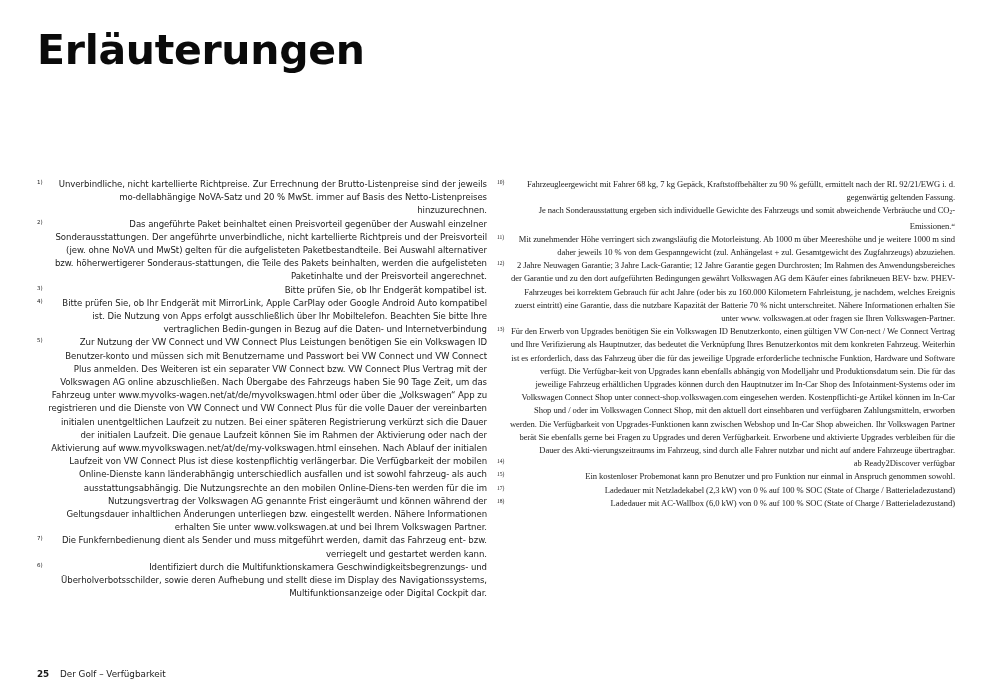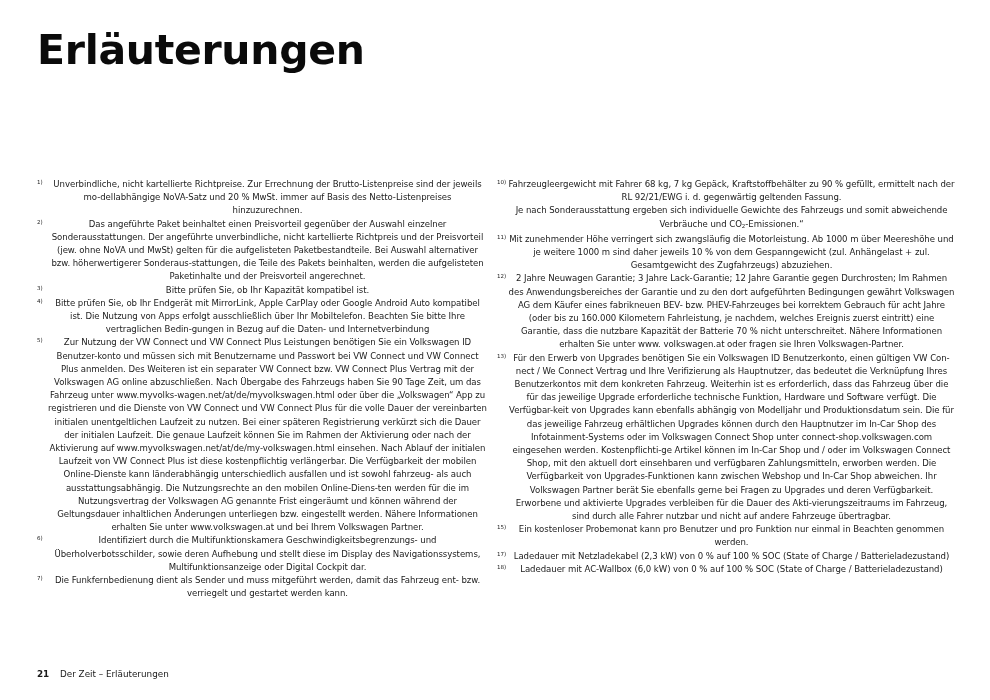--- a/index.html
+++ b/index.html
@@ -13,28 +13,28 @@
     font-family: "DejaVu Sans", sans-serif;
     font-weight: bold; font-size: 41px; letter-spacing: -0.3px;
     color: #0a0a0a; margin: 0; line-height: 1;
   }
   .col {
     position: absolute; top: 178px;
     font-size: 8.55px; line-height: 13.2px;
     letter-spacing: -0.05px;
   }
   .col.left { left: 37px; width: 450px; }
-  .col.right { left: 497px; width: 458px; }
+  .col.right { left: 497px; width: 458px; font-family: Liberation Serif, serif; }
   .note { position: relative; padding-left: 11px; margin: 0; }
   .col.right .note { padding-left: 11px; }
   .marker {
     position: absolute; left: 0; top: -1px;
     font-size: 5.5px; line-height: 10px; color: #1a1a1a;
   }
-  .note-text { display: block; text-align: center; }
+  .note-text { display: block; text-align: right; }
   .sub2 { font-size: 5.5px; vertical-align: -1px; }
   .footer {
     position: absolute; left: 37px; top: 668px;
     font-size: 8.8px; line-height: 12px; color: #1a1a1a;
   }
   .footer .page-num { font-weight: bold; display: inline-block; width: 23px; }
 </style>
 </head>
 <body>
 
@@ -44,37 +44,37 @@
   <p class="note">
       <span class="marker">1)</span>
       <span class="note-text">Unverbindliche, nicht kartellierte Richtpreise. Zur Errechnung der Brutto-Listenpreise sind der jeweils mo-dellabhängige NoVA-Satz und 20 % MwSt. immer auf Basis des Netto-Listenpreises hinzuzurechnen.</span>
     </p>
   <p class="note">
       <span class="marker">2)</span>
       <span class="note-text">Das angeführte Paket beinhaltet einen Preisvorteil gegenüber der Auswahl einzelner Sonderausstattungen. Der angeführte unverbindliche, nicht kartellierte Richtpreis und der Preisvorteil (jew. ohne NoVA und MwSt) gelten für die aufgelisteten Paketbestandteile. Bei Auswahl alternativer bzw. höherwertigerer Sonderaus-stattungen, die Teile des Pakets beinhalten, werden die aufgelisteten Paketinhalte und der Preisvorteil angerechnet.</span>
     </p>
   <p class="note">
       <span class="marker">3)</span>
-      <span class="note-text">Bitte prüfen Sie, ob Ihr Kapazität kompatibel ist.</span>
+      <span class="note-text">Bitte prüfen Sie, ob Ihr Endgerät kompatibel ist.</span>
     </p>
   <p class="note">
       <span class="marker">4)</span>
       <span class="note-text">Bitte prüfen Sie, ob Ihr Endgerät mit MirrorLink, Apple CarPlay oder Google Android Auto kompatibel ist. Die Nutzung von Apps erfolgt ausschließlich über Ihr Mobiltelefon. Beachten Sie bitte Ihre vertraglichen Bedin-gungen in Bezug auf die Daten- und Internetverbindung</span>
     </p>
   <p class="note">
       <span class="marker">5)</span>
       <span class="note-text">Zur Nutzung der VW Connect und VW Connect Plus Leistungen benötigen Sie ein Volkswagen ID Benutzer-konto und müssen sich mit Benutzername und Passwort bei VW Connect und VW Connect Plus anmelden. Des Weiteren ist ein separater VW Connect bzw. VW Connect Plus Vertrag mit der Volkswagen AG online abzuschließen. Nach Übergabe des Fahrzeugs haben Sie 90 Tage Zeit, um das Fahrzeug unter www.myvolks-wagen.net/at/de/myvolkswagen.html oder über die „Volkswagen“ App zu registrieren und die Dienste von VW Connect und VW Connect Plus für die volle Dauer der vereinbarten initialen unentgeltlichen Laufzeit zu nutzen. Bei einer späteren Registrierung verkürzt sich die Dauer der initialen Laufzeit. Die genaue Laufzeit können Sie im Rahmen der Aktivierung oder nach der Aktivierung auf www.myvolkswagen.net/at/de/my-volkswagen.html einsehen. Nach Ablauf der initialen Laufzeit von VW Connect Plus ist diese kostenpflichtig verlängerbar. Die Verfügbarkeit der mobilen Online-Dienste kann länderabhängig unterschiedlich ausfallen und ist sowohl fahrzeug- als auch ausstattungsabhängig. Die Nutzungsrechte an den mobilen Online-Diens-ten werden für die im Nutzungsvertrag der Volkswagen AG genannte Frist eingeräumt und können während der Geltungsdauer inhaltlichen Änderungen unterliegen bzw. eingestellt werden. Nähere Informationen erhalten Sie unter www.volkswagen.at und bei Ihrem Volkswagen Partner.</span>
     </p>
   <p class="note">
+      <span class="marker">7)</span>
+      <span class="note-text">Die Funkfernbedienung dient als Sender und muss mitgeführt werden, damit das Fahrzeug ent- bzw. verriegelt und gestartet werden kann.</span>
+    </p>
+  <p class="note">
       <span class="marker">6)</span>
       <span class="note-text">Identifiziert durch die Multifunktionskamera Geschwindigkeitsbegrenzungs- und Überholverbotsschilder, sowie deren Aufhebung und stellt diese im Display des Navigationssystems, Multifunktionsanzeige oder Digital Cockpit dar.</span>
-    </p>
-  <p class="note">
-      <span class="marker">7)</span>
-      <span class="note-text">Die Funkfernbedienung dient als Sender und muss mitgeführt werden, damit das Fahrzeug ent- bzw. verriegelt und gestartet werden kann.</span>
     </p>
 </div>
 
 <div class="col right">
   <p class="note">
       <span class="marker">10)</span>
       <span class="note-text">Fahrzeugleergewicht mit Fahrer 68 kg, 7 kg Gepäck, Kraftstoffbehälter zu 90 % gefüllt, ermittelt nach der RL 92/21/EWG i. d. gegenwärtig geltenden Fassung.</span>
       <span class="note-text"><span>Je nach Sonderausstattung ergeben sich individuelle Gewichte des Fahrzeugs und somit abweichende Verbräuche und CO</span><span class="sub2">2</span><span>-Emissionen.“</span></span>
     </p>
   <p class="note">
@@ -83,28 +83,32 @@
     </p>
   <p class="note">
       <span class="marker">12)</span>
       <span class="note-text">2 Jahre Neuwagen Garantie; 3 Jahre Lack-Garantie; 12 Jahre Garantie gegen Durchrosten; Im Rahmen des Anwendungsbereiches der Garantie und zu den dort aufgeführten Bedingungen gewährt Volkswagen AG dem Käufer eines fabrikneuen BEV- bzw. PHEV-Fahrzeuges bei korrektem Gebrauch für acht Jahre (oder bis zu 160.000 Kilometern Fahrleistung, je nachdem, welches Ereignis zuerst eintritt) eine Garantie, dass die nutzbare Kapazität der Batterie 70 % nicht unterschreitet. Nähere Informationen erhalten Sie unter www. volkswagen.at oder fragen sie Ihren Volkswagen-Partner.</span>
     </p>
   <p class="note">
       <span class="marker">13)</span>
       <span class="note-text">Für den Erwerb von Upgrades benötigen Sie ein Volkswagen ID Benutzerkonto, einen gültigen VW Con-nect / We Connect Vertrag und Ihre Verifizierung als Hauptnutzer, das bedeutet die Verknüpfung Ihres Benutzerkontos mit dem konkreten Fahrzeug. Weiterhin ist es erforderlich, dass das Fahrzeug über die für das jeweilige Upgrade erforderliche technische Funktion, Hardware und Software verfügt. Die Verfügbar-keit von Upgrades kann ebenfalls abhängig von Modelljahr und Produktionsdatum sein. Die für das jeweilige Fahrzeug erhältlichen Upgrades können durch den Hauptnutzer im In-Car Shop des Infotainment-Systems oder im Volkswagen Connect Shop unter connect-shop.volkswagen.com eingesehen werden. Kostenpflichti-ge Artikel können im In-Car Shop und / oder im Volkswagen Connect Shop, mit den aktuell dort einsehbaren und verfügbaren Zahlungsmitteln, erworben werden. Die Verfügbarkeit von Upgrades-Funktionen kann zwischen Webshop und In-Car Shop abweichen. Ihr Volkswagen Partner berät Sie ebenfalls gerne bei Fragen zu Upgrades und deren Verfügbarkeit. Erworbene und aktivierte Upgrades verbleiben für die Dauer des Akti-vierungszeitraums im Fahrzeug, sind durch alle Fahrer nutzbar und nicht auf andere Fahrzeuge übertragbar.</span>
     </p>
   <p class="note">
+      <span class="marker">14)</span>
+      <span class="note-text">ab Ready2Discover verfügbar</span>
+    </p>
+  <p class="note">
       <span class="marker">15)</span>
-      <span class="note-text">Ein kostenloser Probemonat kann pro Benutzer und pro Funktion nur einmal in Beachten genommen werden.</span>
+      <span class="note-text">Ein kostenloser Probemonat kann pro Benutzer und pro Funktion nur einmal in Anspruch genommen sowohl.</span>
     </p>
   <p class="note">
       <span class="marker">17)</span>
       <span class="note-text">Ladedauer mit Netzladekabel (2,3 kW) von 0 % auf 100 % SOC (State of Charge / Batterieladezustand)</span>
     </p>
   <p class="note">
       <span class="marker">18)</span>
       <span class="note-text">Ladedauer mit AC-Wallbox (6,0 kW) von 0 % auf 100 % SOC (State of Charge / Batterieladezustand)</span>
     </p>
 </div>
 
 <div class="footer">
-  <span class="page-num">21</span><span>Der Zeit – Erläuterungen</span>
+  <span class="page-num">25</span><span>Der Golf – Verfügbarkeit</span>
 </div>
 
 </body></html>

